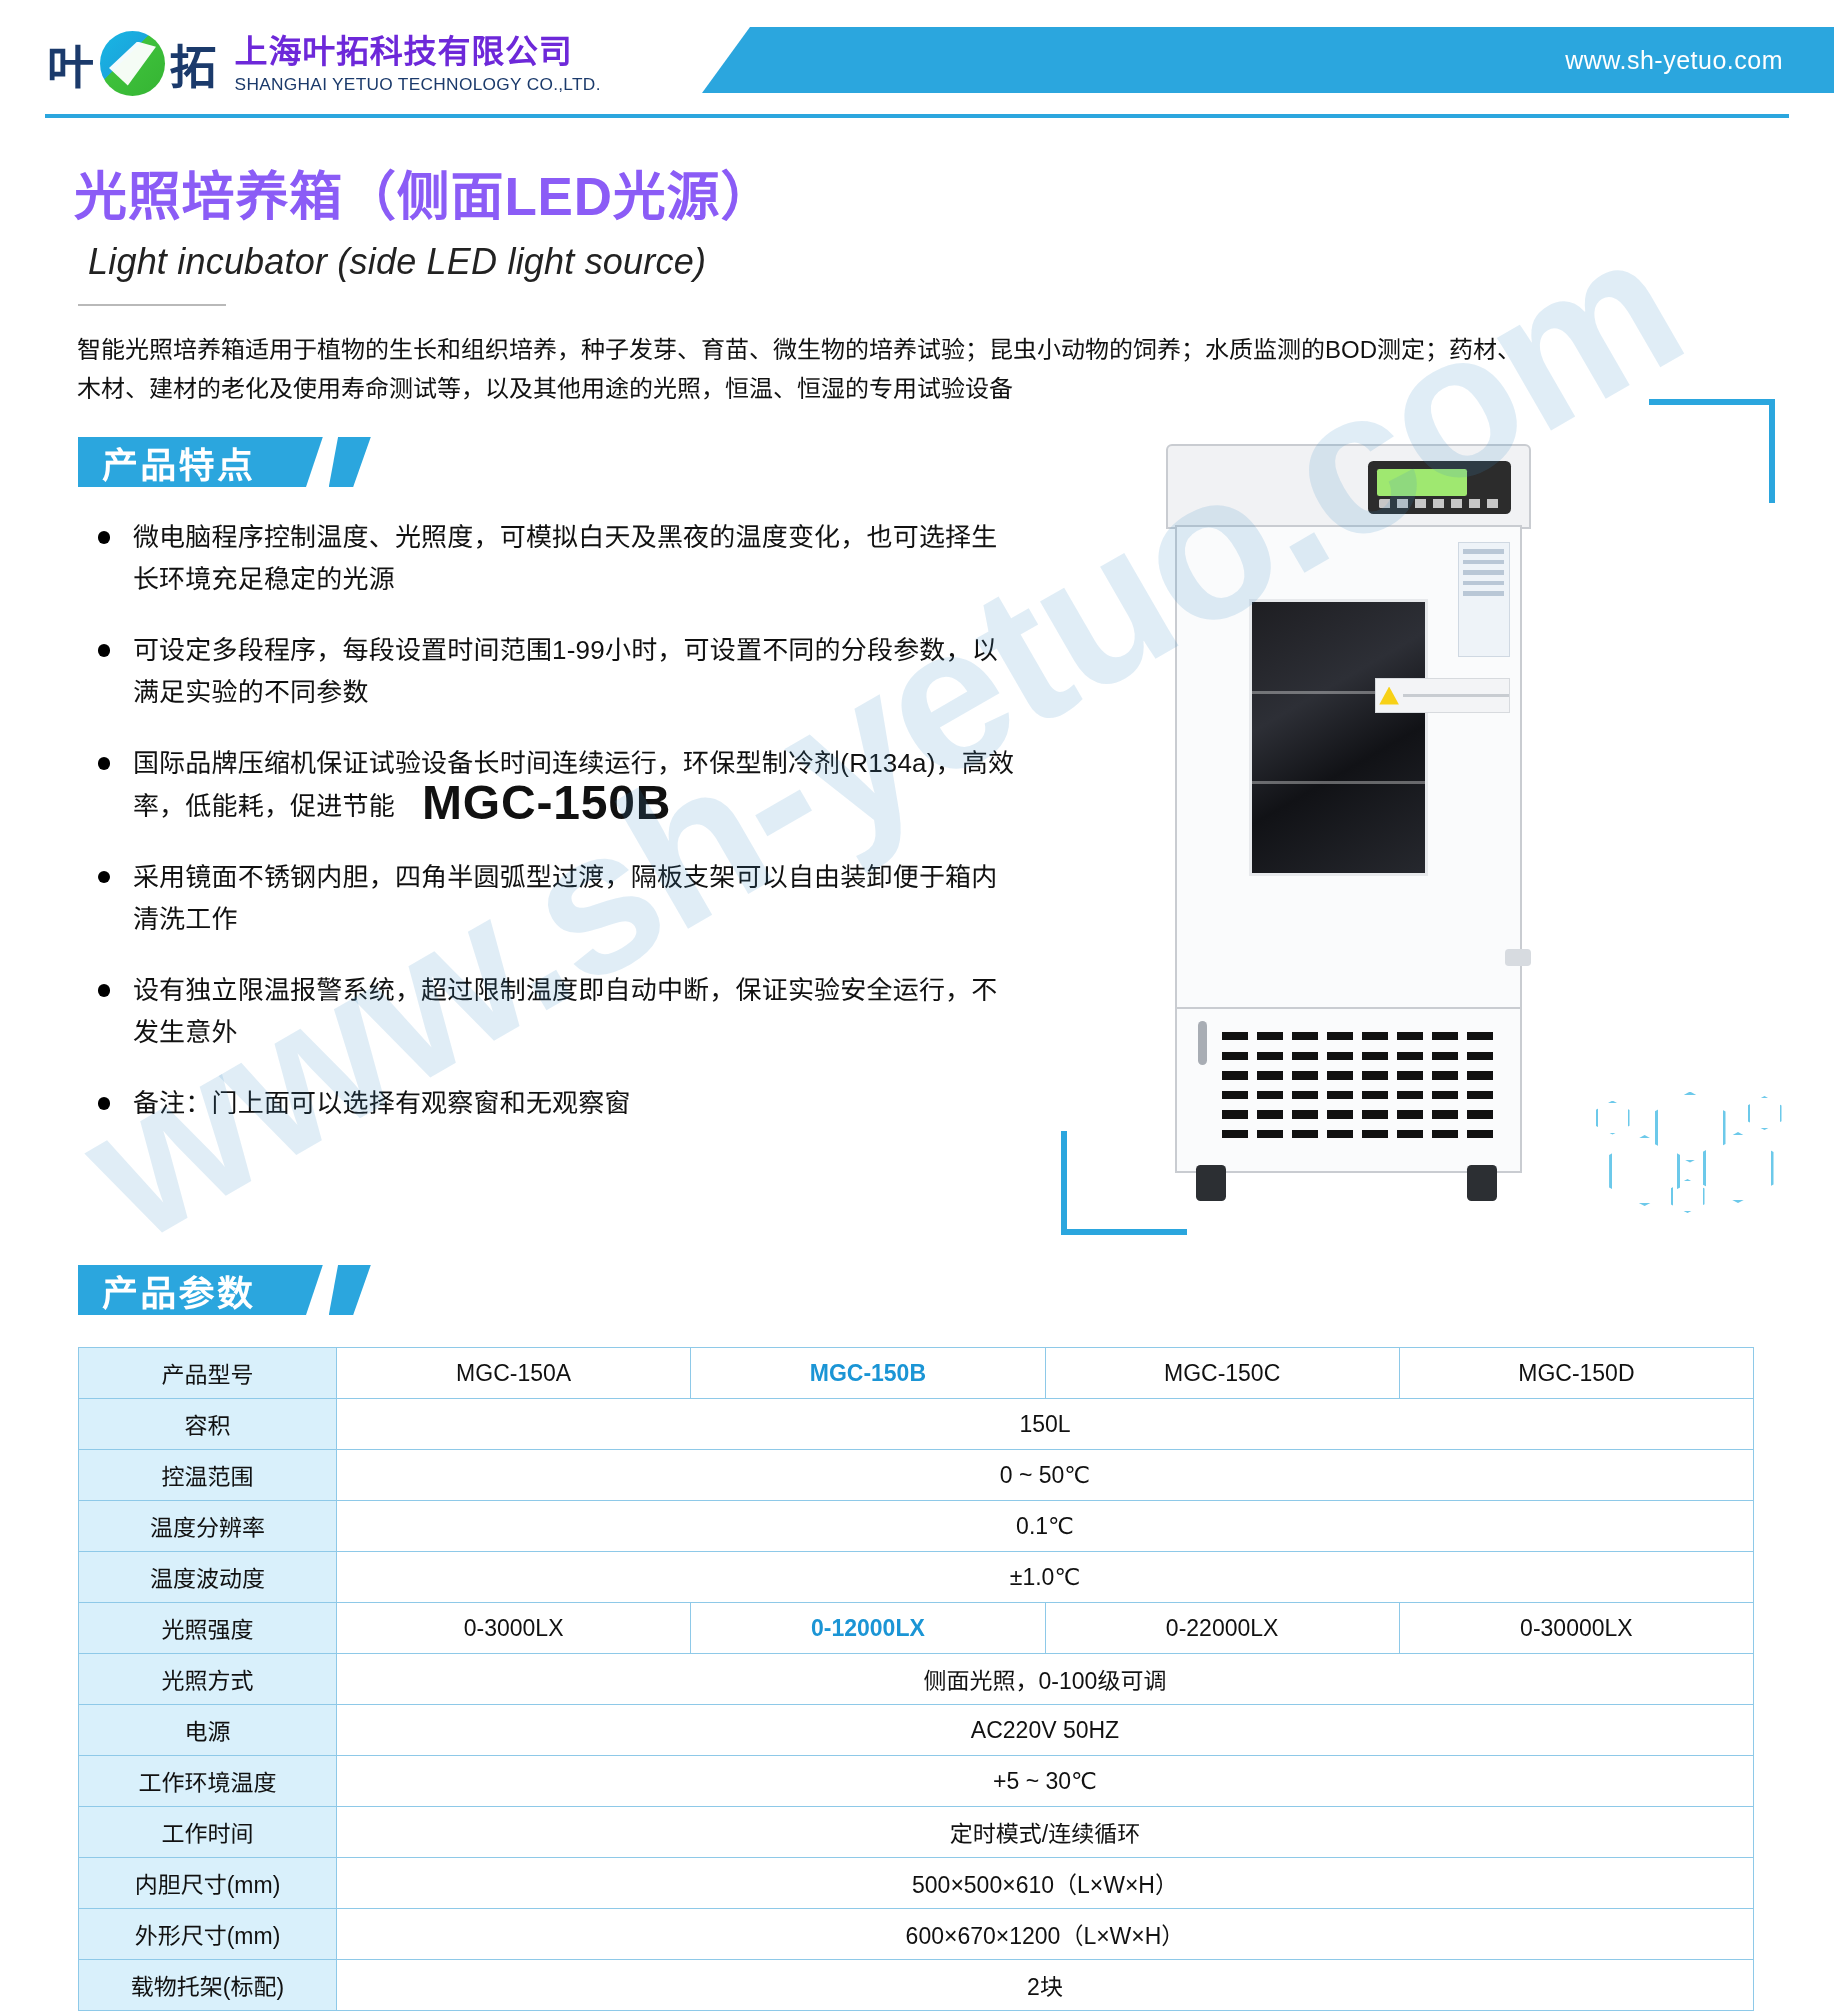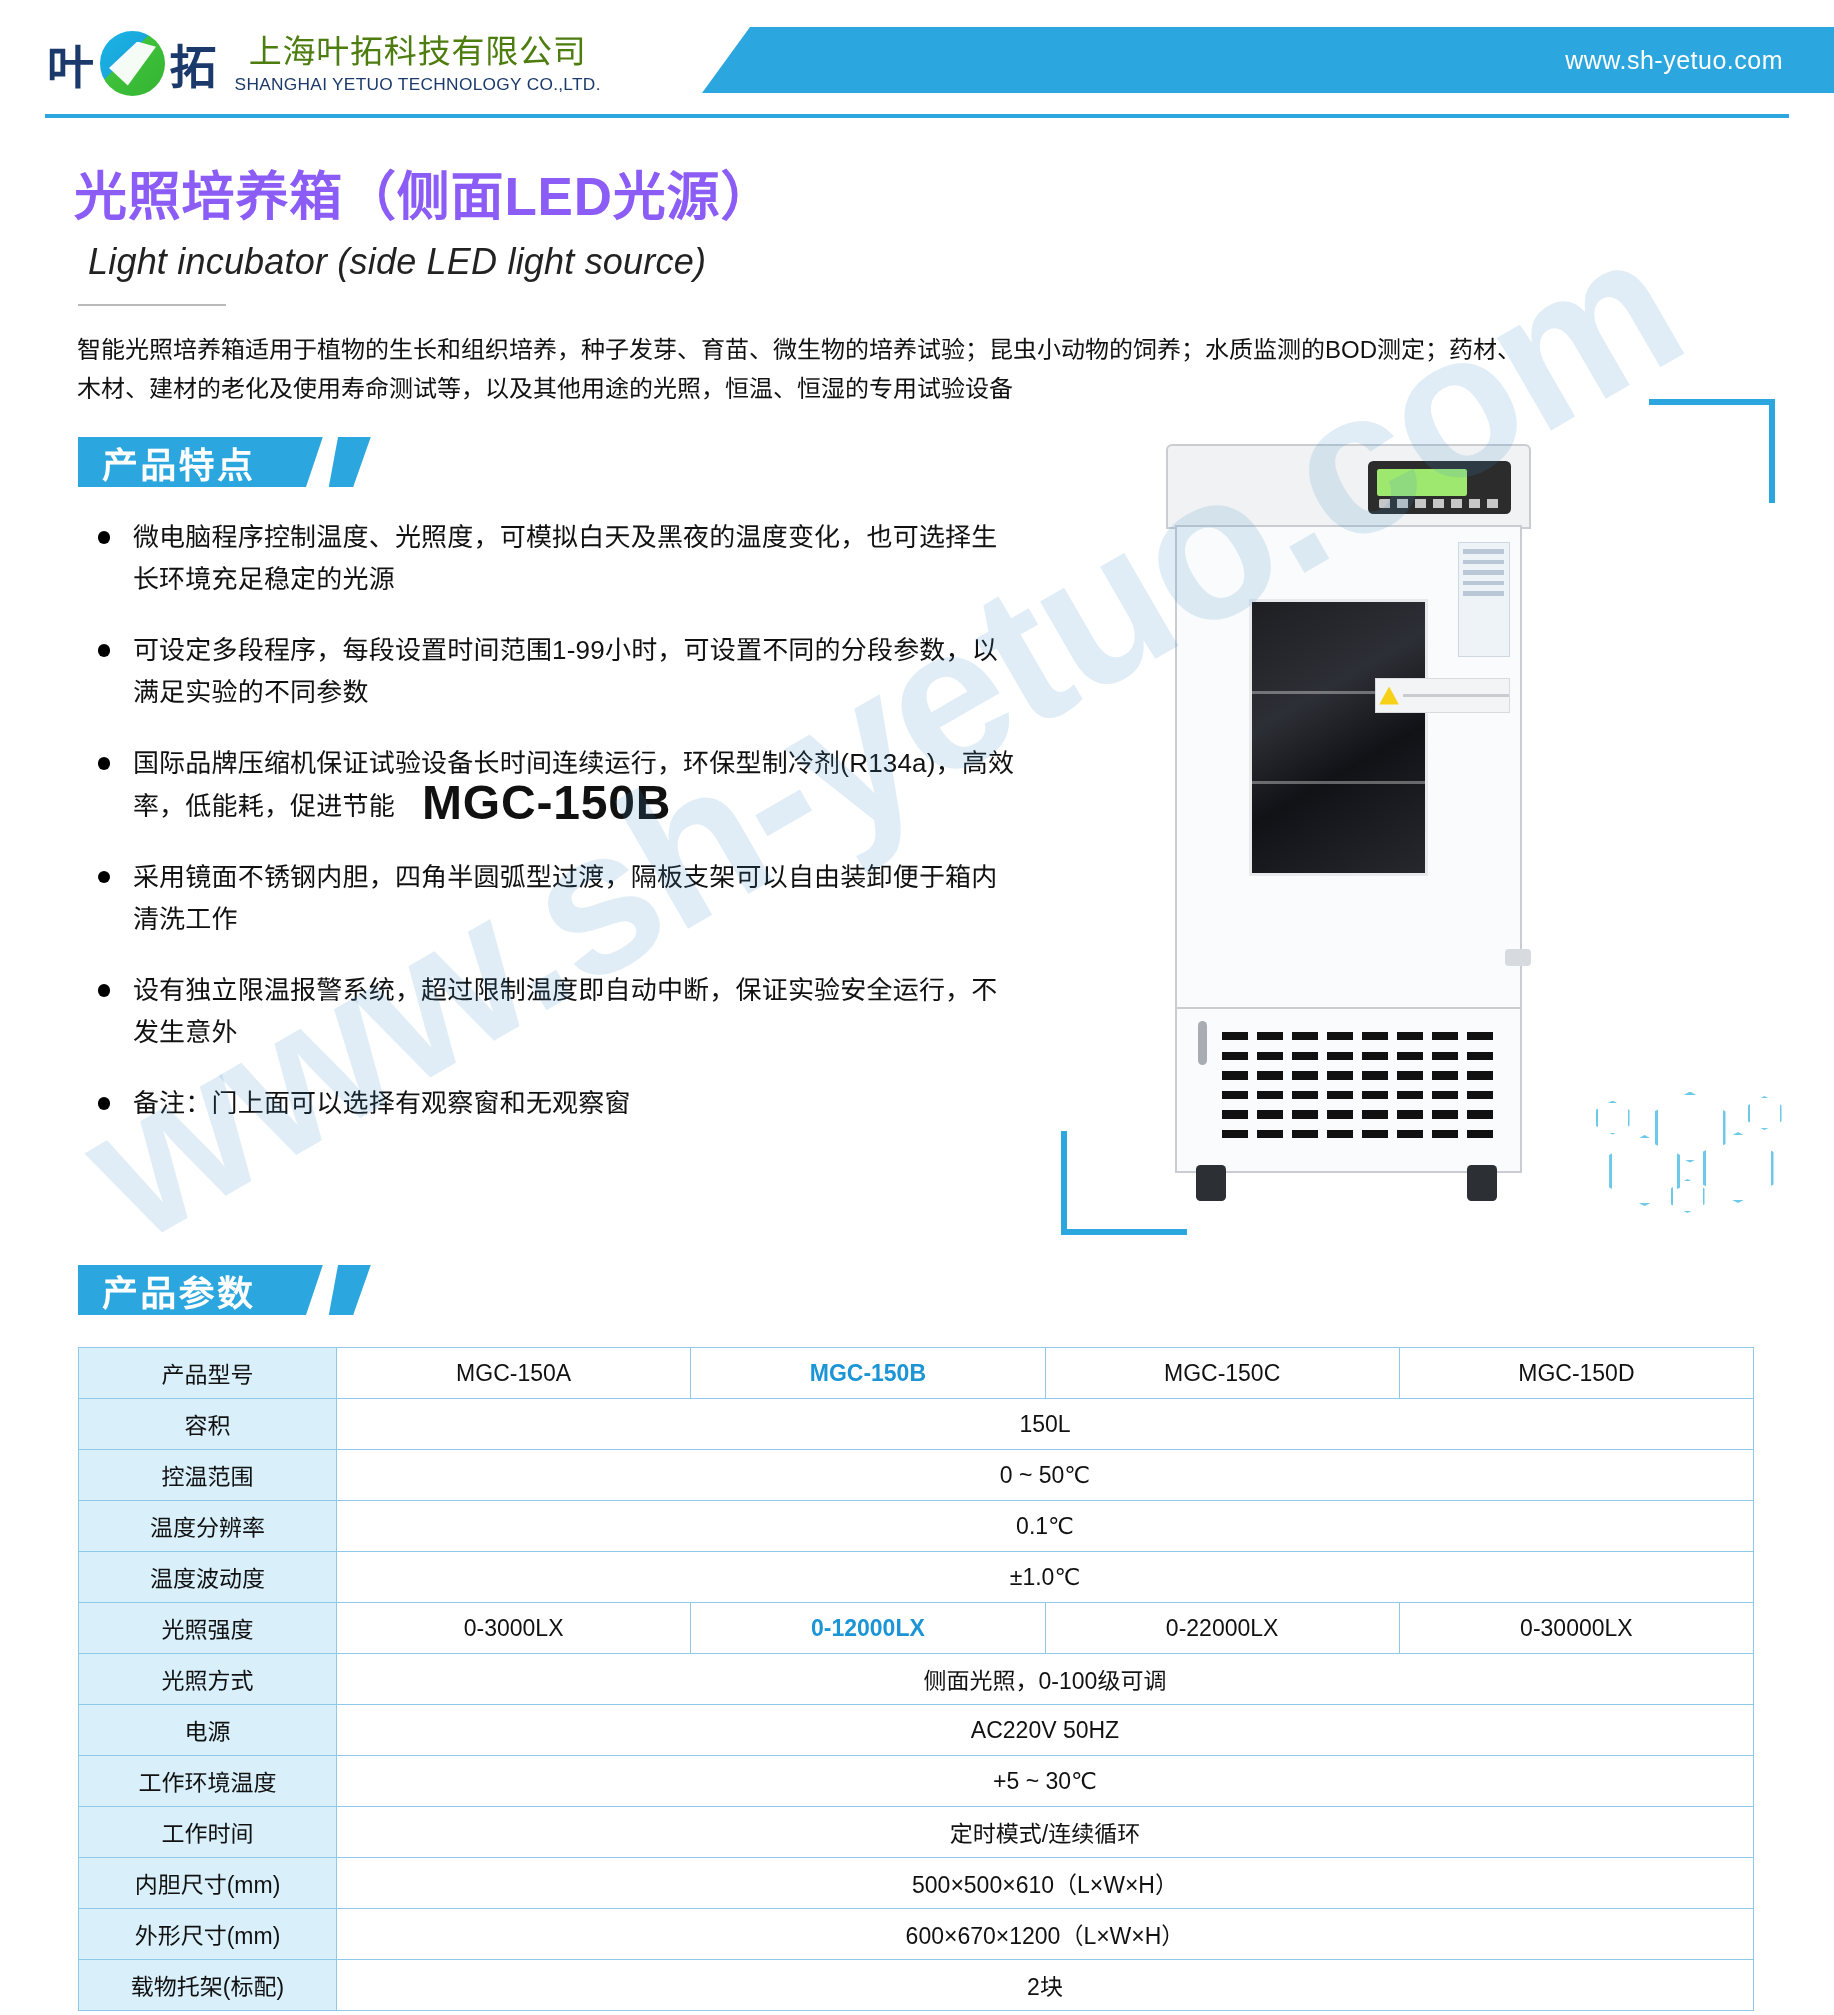--- a/index.html
+++ b/index.html
@@ -62,24 +62,23 @@
     opacity: .95;
   }
   .logo-text {
     display: flex;
     flex-direction: column;
     justify-content: center;
     line-height: 1.15;
   }
   .logo-text .cn {
     font-size: 33px;
-    font-weight: normal;
-    color: #4d7c0f;
+    font-weight: bold;
+    color: #6d28d9;
     letter-spacing: 0.8px;
-    text-align: center;
   }
   .logo-text .en {
     font-size: 17.3px;
     color: #1b3a6b;
     letter-spacing: 0.3px;
     margin-top: 4px;
   }
   .header-bar {
     position: absolute;
     right: 0;

